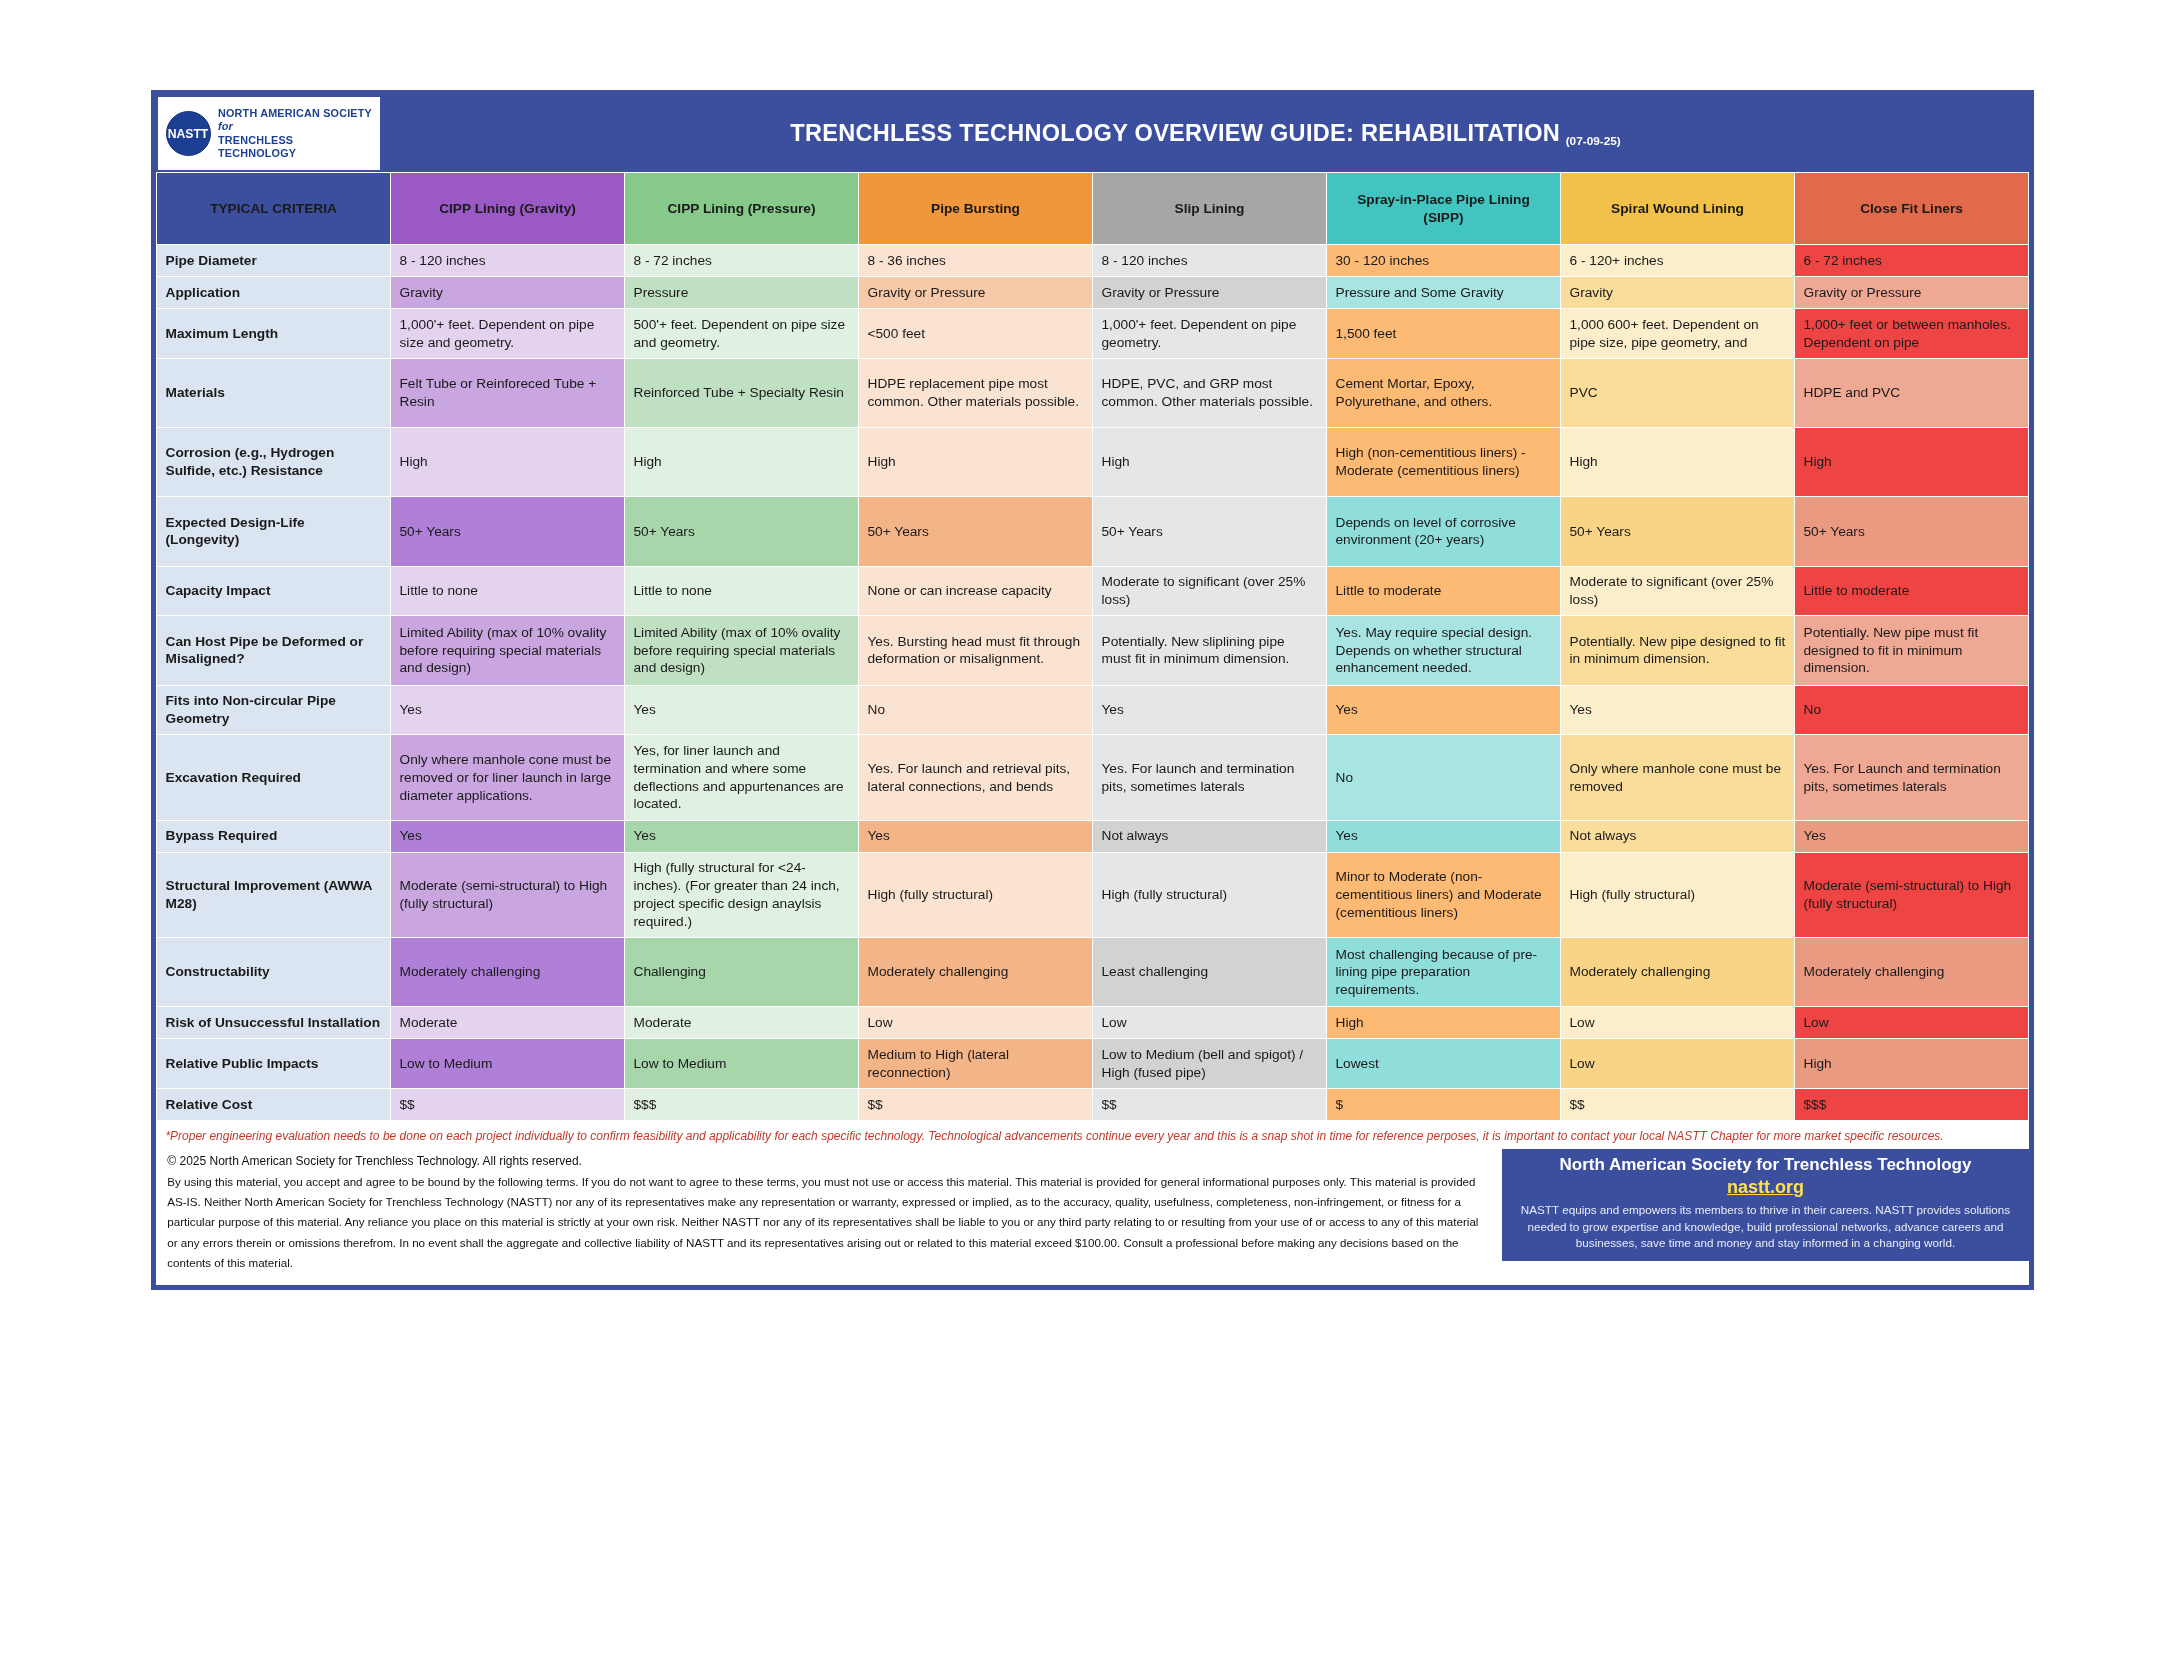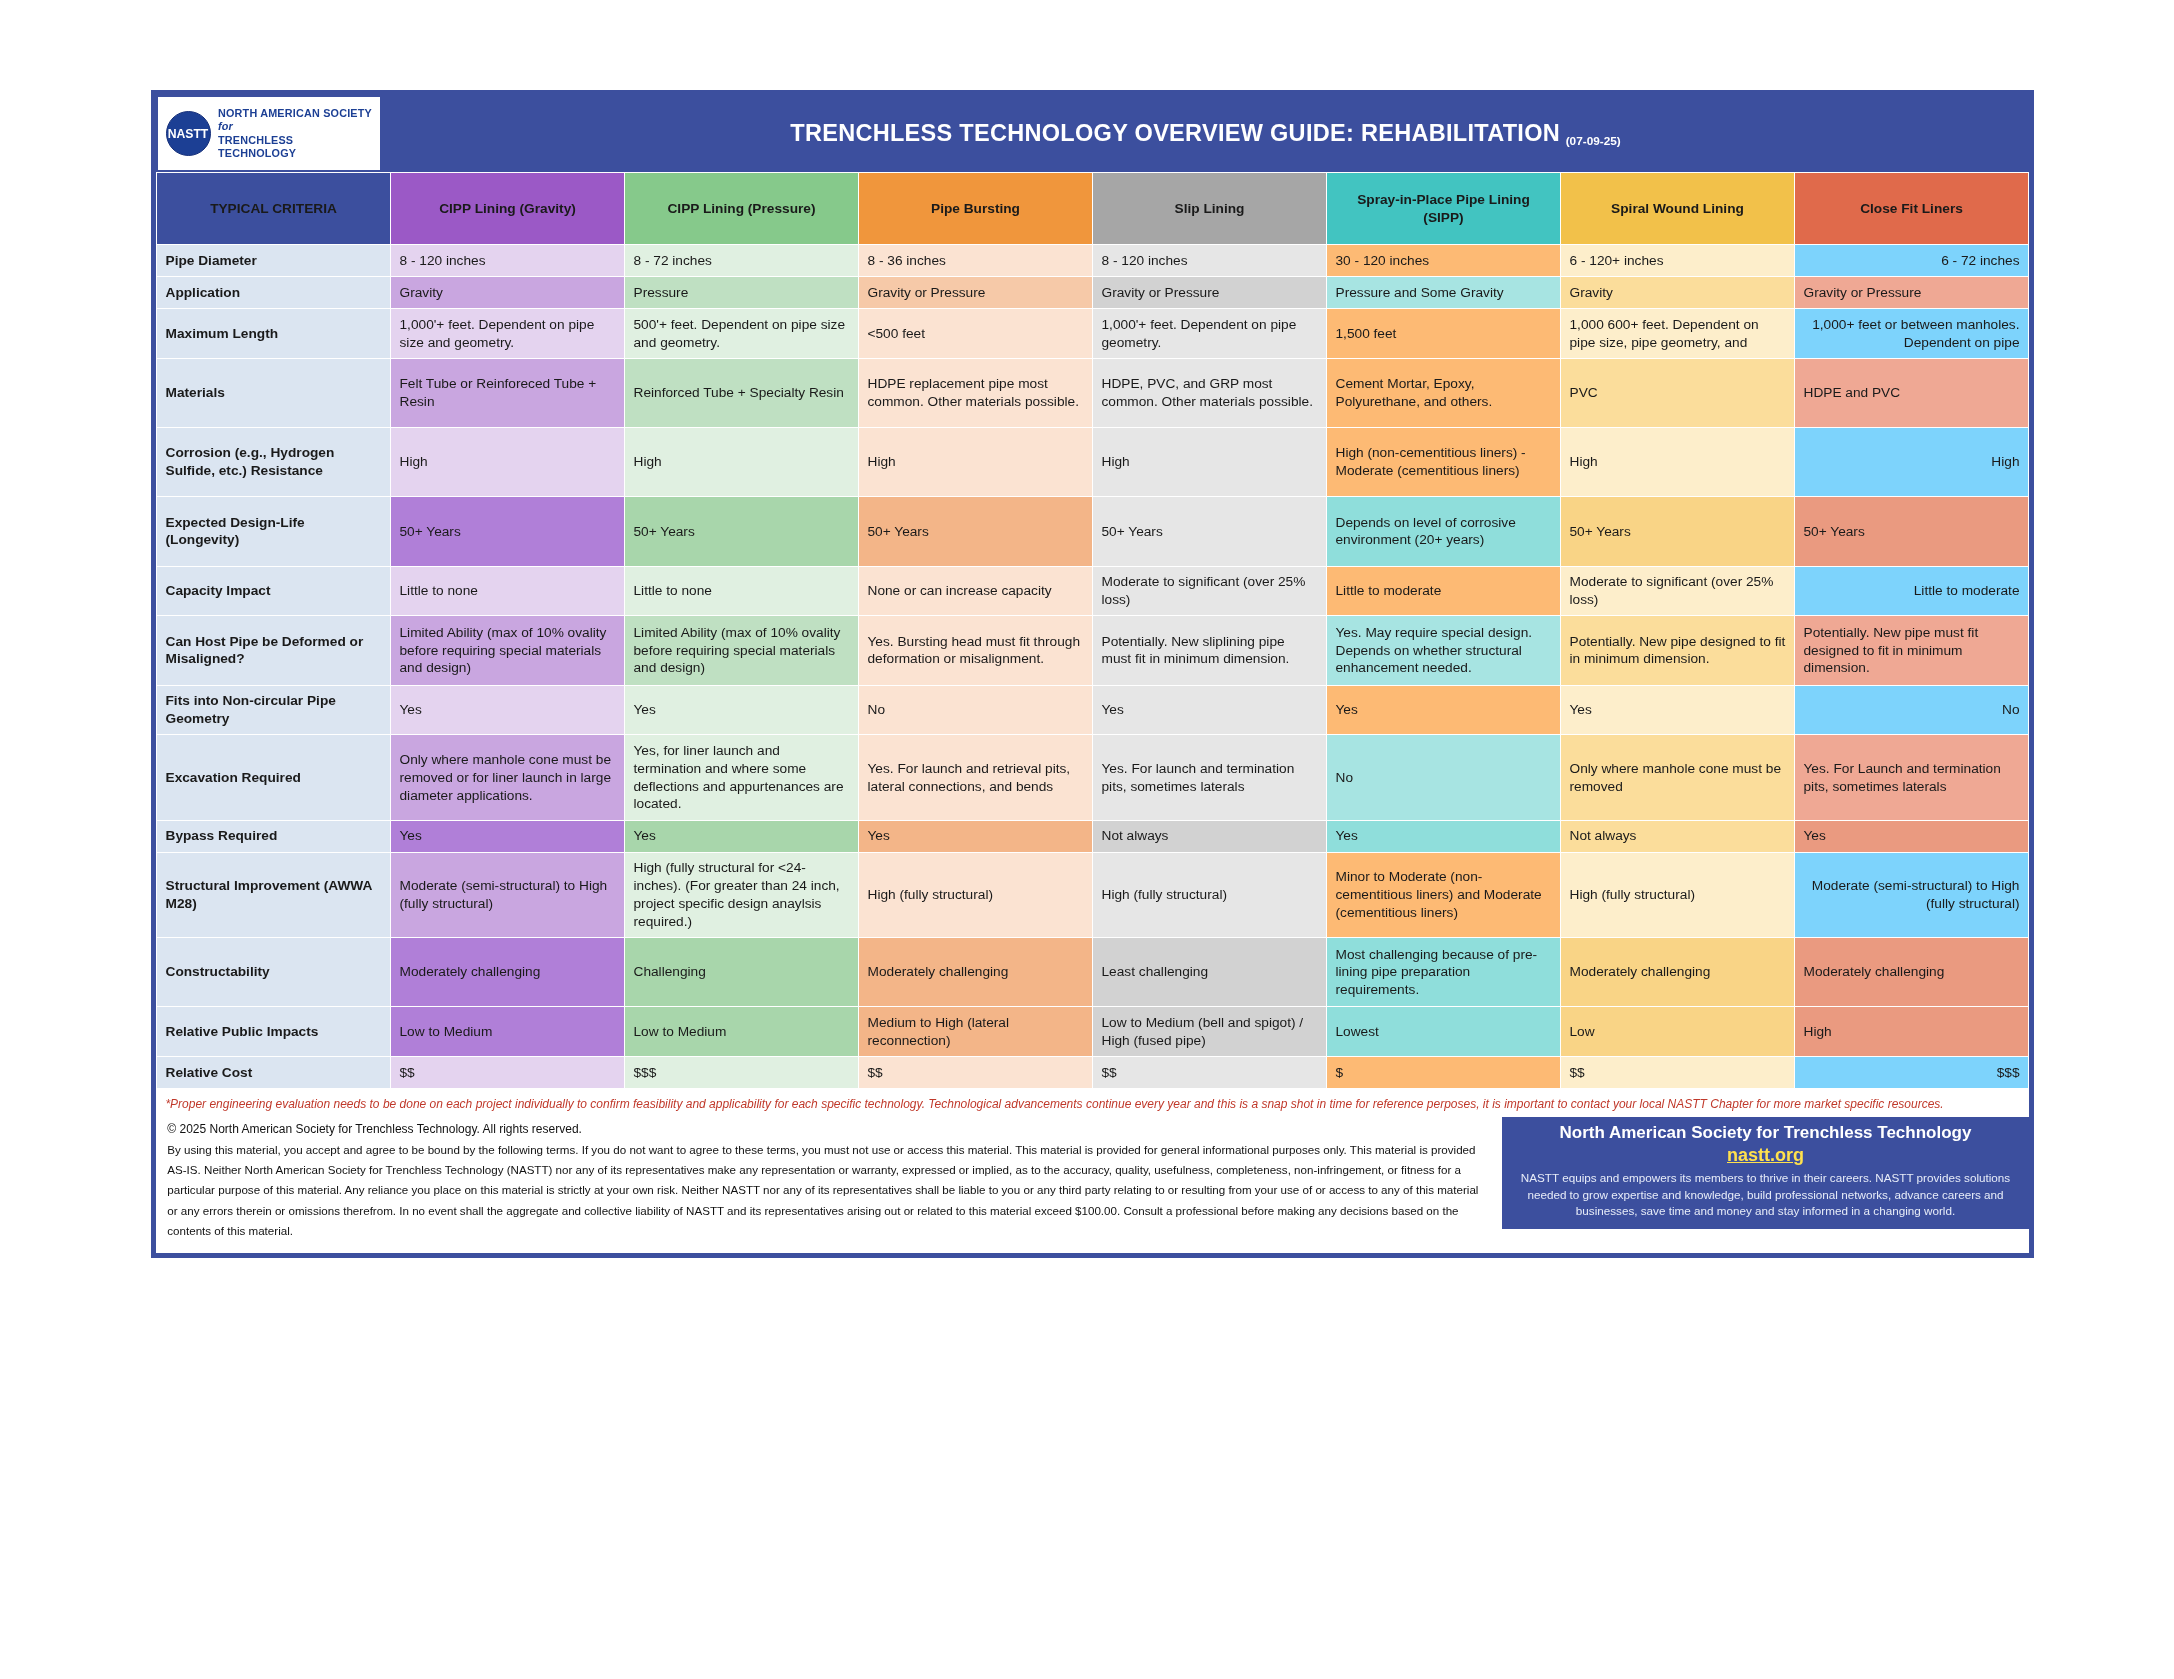--- a/index.html
+++ b/index.html
@@ -124,21 +124,21 @@
   td.c2a { background: #e0f0e1; }
   td.c2b { background: #bfe0c2; }
   td.c3a { background: #fbe3d2; }
   td.c3b { background: #f6c9a8; }
   td.c4a { background: #e6e6e6; }
   td.c4b { background: #d2d2d2; }
   td.c5a { background: #fdba74; }
   td.c5b { background: #a7e4e2; }
   td.c6a { background: #fdeecb; }
   td.c6b { background: #fbdd9b; }
-  td.c7a { background: #7dd3fc; text-align: right; }
+  td.c7a { background: #ef4444; }
   td.c7b { background: #efa894; }
 
   
   td.c1p { background: #b07fd8; }
   td.c2p { background: #a8d6ab; }
   td.c3p { background: #f3b588; }
   td.c5p { background: #8fdedb; }
   td.c6p { background: #f9d486; }
   td.c7p { background: #ea9a80; }
 
@@ -371,20 +371,30 @@
           <td class="crit">Constructability</td>
           <td class="c1p">Moderately challenging</td>
           <td class="c2p">Challenging</td>
           <td class="c3p">Moderately challenging</td>
           <td class="c4b">Least challenging</td>
           <td class="c5p">Most challenging because of pre-lining pipe preparation requirements.</td>
           <td class="c6p">Moderately challenging</td>
           <td class="c7p">Moderately challenging</td>
         </tr>
 
+        <tr>
+          <td class="crit">Risk of Unsuccessful Installation</td>
+          <td class="c1a">Moderate</td>
+          <td class="c2a">Moderate</td>
+          <td class="c3a">Low</td>
+          <td class="c4a">Low</td>
+          <td class="c5a">High</td>
+          <td class="c6a">Low</td>
+          <td class="c7a">Low</td>
+        </tr>
 
         <tr>
           <td class="crit">Relative Public Impacts</td>
           <td class="c1p">Low to Medium</td>
           <td class="c2p">Low to Medium</td>
           <td class="c3p">Medium to High (lateral reconnection)</td>
           <td class="c4b">Low to Medium (bell and spigot) / High (fused pipe)</td>
           <td class="c5p">Lowest</td>
           <td class="c6p">Low</td>
           <td class="c7p">High</td>

